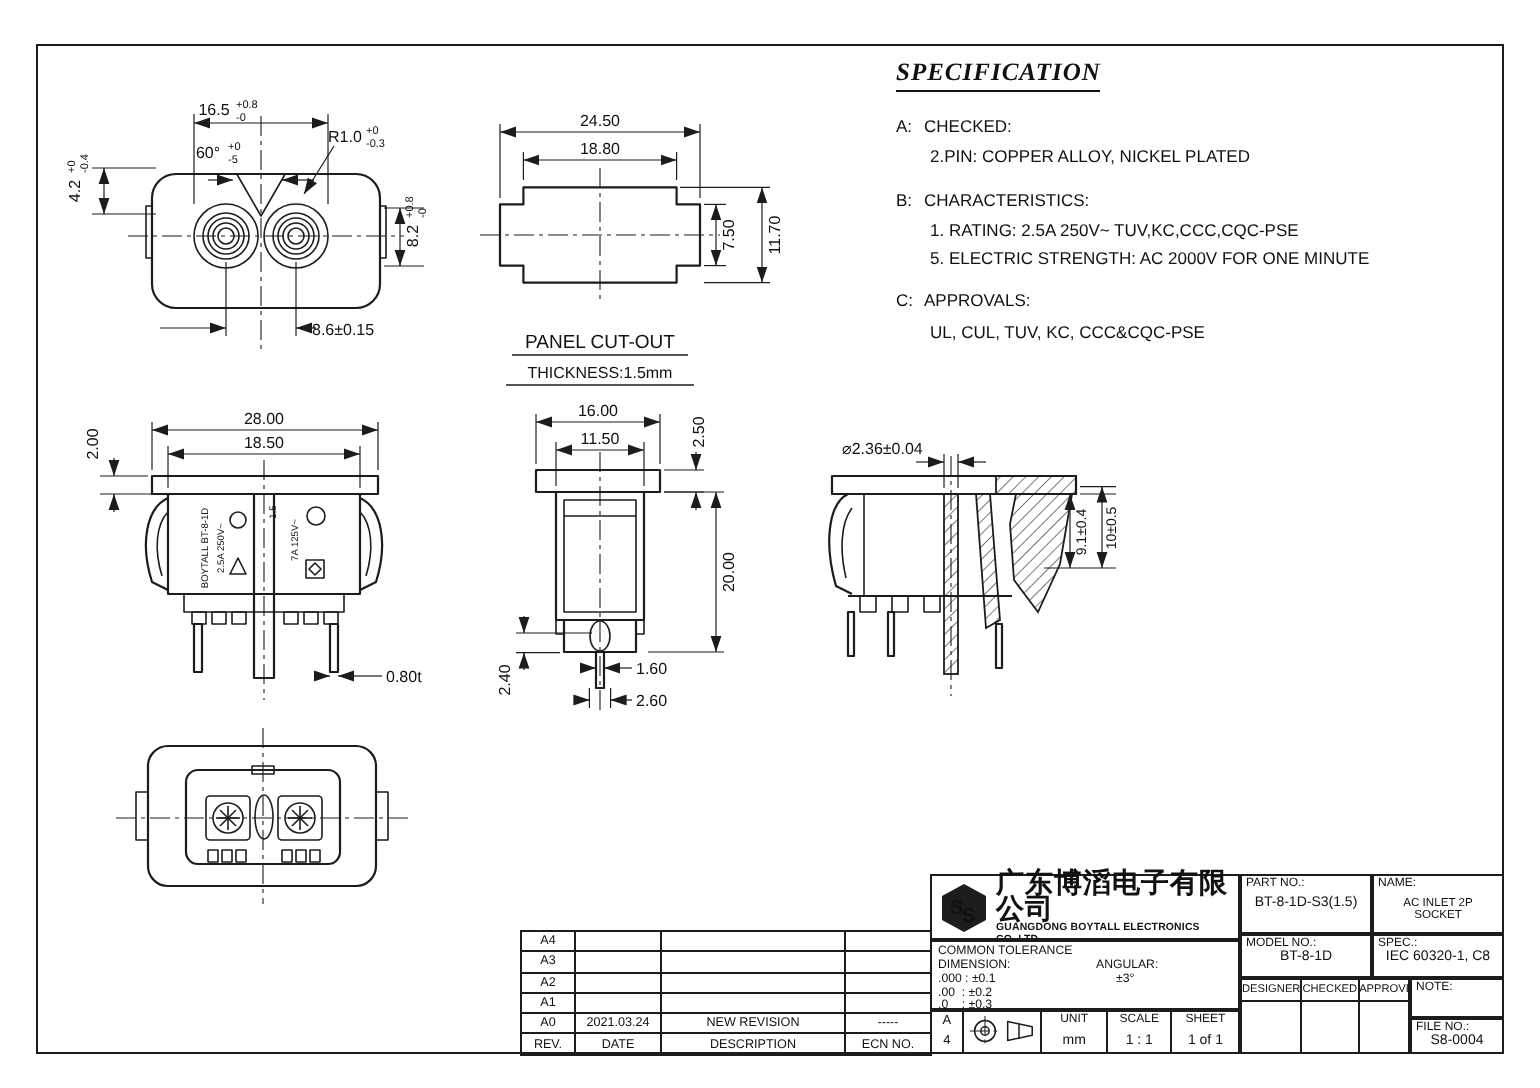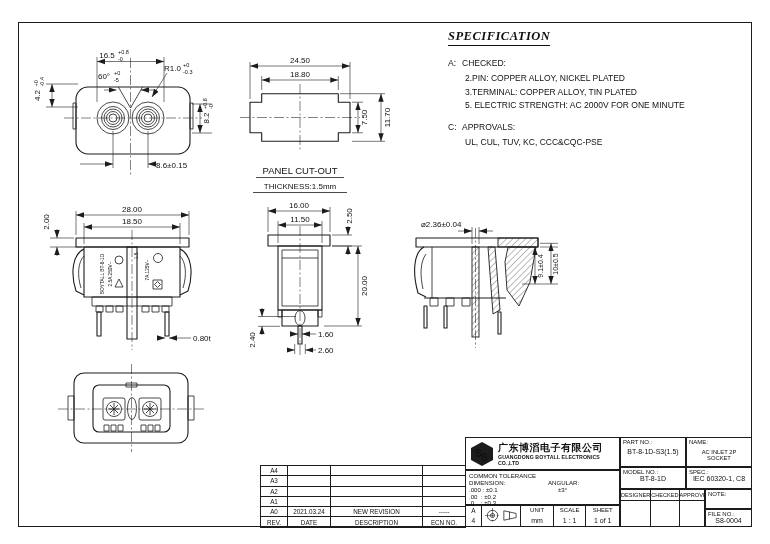--- a/index.html
+++ b/index.html
@@ -28,21 +28,21 @@
   .sec-label{display:inline-block;width:14px;}
   .spec-line{padding-left:17px;}
   .spec-line.deep{padding-left:63px;}
   
   .tb{position:absolute;border:1px solid #1c1c1c;box-sizing:border-box;background:#fff;}
   .lbl{font-size:6px;}
   .val{font-size:7px;text-align:center;}
   #rev-table{position:absolute;left:260px;top:465px;border-collapse:collapse;table-layout:fixed;}
   #rev-table td{border:1px solid #1c1c1c;font-size:6.3px;text-align:center;padding:0;height:9.3px;
                 overflow:hidden;white-space:nowrap;}
-  #company-cn{font-weight:bold;font-size:10px;letter-spacing:.5px;line-height:13px;}
+  #company-cn{font-weight:bold;font-size:14px;letter-spacing:.5px;line-height:13px;}
   #company-en{font-weight:bold;font-size:5.2px;letter-spacing:.1px;}
   .brow{display:flex;height:100%;}
   .brow .c{border-right:1px solid #1c1c1c;box-sizing:border-box;display:flex;flex-direction:column;
            align-items:center;justify-content:space-between;padding:1px 0 2px 0;}
   .brow .c:last-child{border-right:none;}
   .tolline{position:absolute;font-size:6.1px;white-space:pre;}
   .dca{display:flex;height:100%;}
   .dca .col{flex:1;border-right:1px solid #1c1c1c;box-sizing:border-box;display:flex;
             flex-direction:column;}
   .dca .col:last-child{border-right:none;}
@@ -389,21 +389,22 @@
       </g>
       <line class="cl" x1="58" y1="409" x2="204" y2="409"></line>
       <line class="cl" x1="131.5" y1="364" x2="131.5" y2="452"></line>
     </g>
   </svg>
 
   <div id="spec">
     <div class="spec-title">SPECIFICATION</div>
     <div class="sec-head"><span class="sec-label">A:</span><span>CHECKED:</span></div>
     <div class="spec-line">2.PIN: COPPER ALLOY, NICKEL PLATED</div>
-    <div class="spec-line">3.TERMINAL: COPPER ALLOY, TIN PLATED</div>
+    <div class="sec-head" style="margin-top:8px"><span class="sec-label">B:</span><span>CHARACTERISTICS:</span></div>
+    <div class="spec-line">1. RATING: 2.5A 250V~ TUV,KC,CCC,CQC-PSE</div>
     <div class="spec-line">5. ELECTRIC STRENGTH: AC 2000V FOR ONE MINUTE</div>
     <div class="sec-head" style="margin-top:8px"><span class="sec-label">C:</span><span>APPROVALS:</span></div>
     <div class="spec-line">UL, CUL, TUV, KC, CCC&amp;CQC-PSE</div>
   </div>
 
   <table id="rev-table">
     <colgroup>
         <col style="width:27px">
         <col style="width:43px">
         <col style="width:92px">

